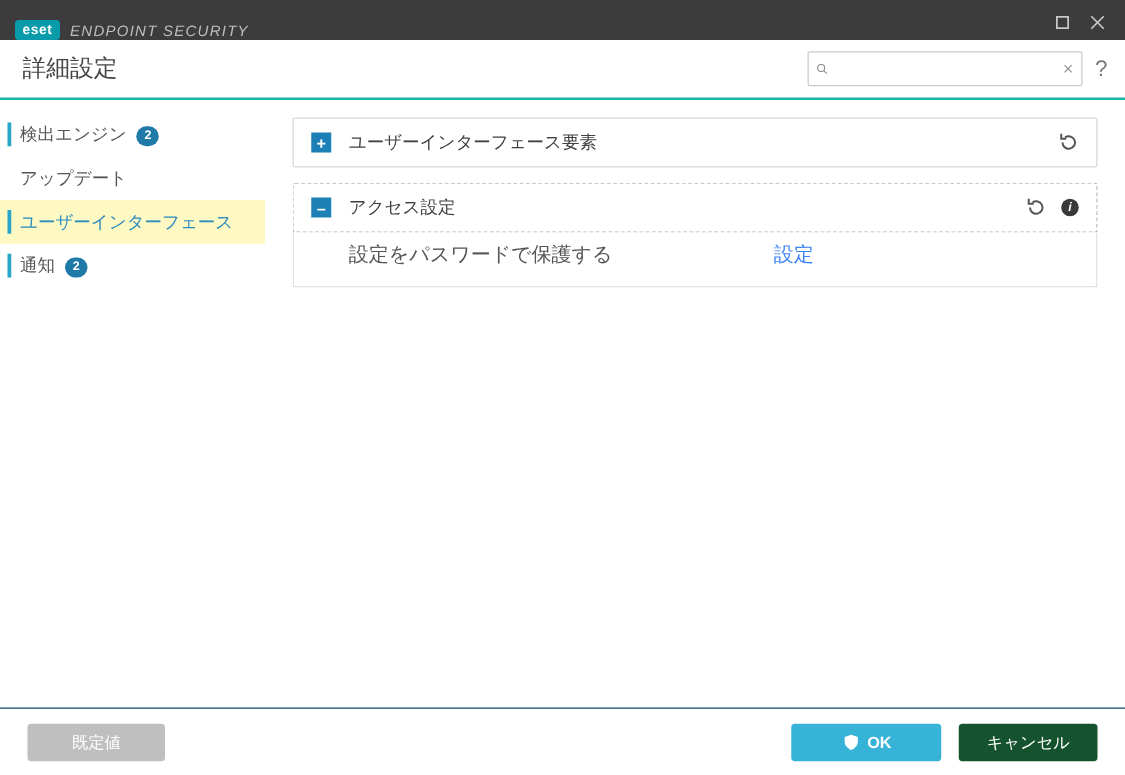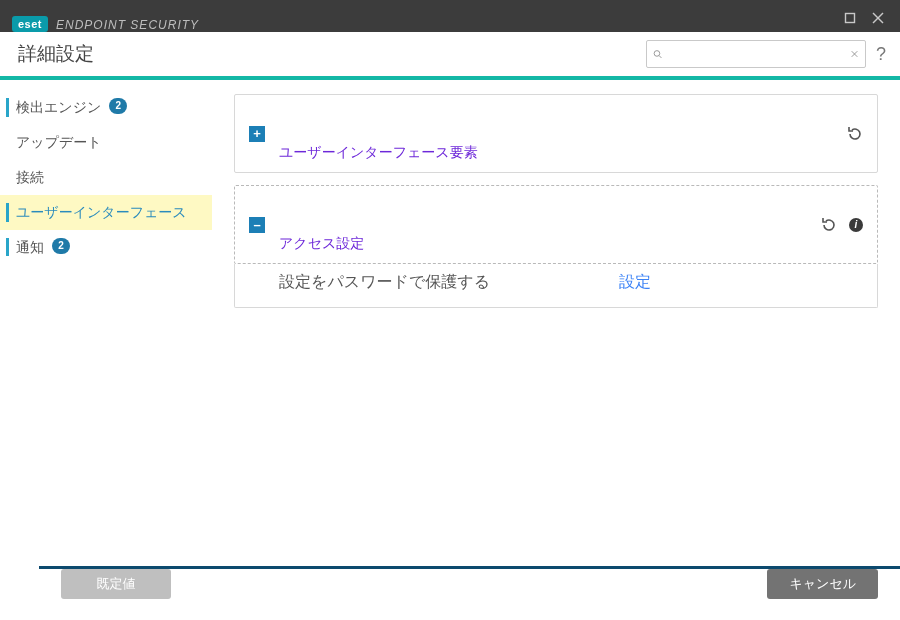--- a/index.html
+++ b/index.html
@@ -3,51 +3,51 @@
 <meta charset="utf-8">
 <style>
   * { box-sizing: border-box; margin: 0; padding: 0; }
   html, body { width: 900px; height: 620px; font-family: "Segoe UI", "Meiryo", sans-serif; overflow: hidden; background: #fff; }
   .titlebar { height: 32px; background: #3c3c3c; display: flex; align-items: flex-end; padding: 0 8px 0 12px; color: #dcdcdc; }
   .brand-badge { background: #0a9baa; color: #fff; font-weight: bold; font-size: 11px; padding: 2px 6px; border-radius: 3px; letter-spacing: 0.5px; margin-right: 8px; }
   .brand-text { font-size: 12px; letter-spacing: 1px; color: #bdbdbd; font-style: italic; }
   .titlebar-spacer { flex: 1; }
   .win-btn { width: 28px; height: 28px; display: flex; align-items: center; justify-content: center; color: #c8c8c8; cursor: pointer; }
   .win-btn svg { width: 12px; height: 12px; stroke: currentColor; }
-  .header { height: 48px; display: flex; align-items: center; padding: 0 14px 0 18px; border-bottom: 4px solid #14b8a6; }
+  .header { height: 48px; display: flex; align-items: center; padding: 0 14px 0 18px; border-bottom: 2px solid #14b8a6; }
   .header-title { font-size: 19px; color: #444; }
   .header-spacer { flex: 1; }
   .searchbox { display: flex; align-items: center; border: 1px solid #c9c9c9; border-radius: 2px; height: 28px; width: 220px; padding: 0 6px; }
   .searchbox svg { width: 14px; height: 14px; stroke: #888; fill: none; }
   .searchbox input { flex: 1; border: none; outline: none; font-size: 13px; margin: 0 6px; background: transparent; }
   .help-btn { margin-left: 10px; color: #777; font-size: 18px; cursor: pointer; }
   .body { display: flex; height: calc(620px - 32px - 48px - 54px); }
   .sidebar { width: 212px; padding: 10px 0; }
-  .nav-item { display: flex; align-items: flex-start; padding: 8px 14px 8px 16px; font-size: 14px; color: #555; cursor: pointer; position: relative; line-height: 1.35; }
+  .nav-item { display: flex; align-items: flex-end; padding: 8px 14px 8px 16px; font-size: 14px; color: #555; cursor: pointer; position: relative; line-height: 1.35; }
   .nav-item.selected { background: #fef9c3; color: #2a8bbd; }
   .nav-item .accent { position: absolute; left: 6px; top: 8px; bottom: 8px; width: 3px; background: #29a5c9; display: none; }
   .nav-item.has-accent .accent { display: block; }
   .nav-badge { display: inline-flex; align-items: center; justify-content: center; min-width: 18px; height: 16px; padding: 0 5px; border-radius: 8px; background: #1f7aa8; color: #fff; font-size: 10px; font-weight: bold; margin-left: 8px; }
   .content { flex: 1; padding: 14px 22px 0 22px; }
   .panel { border: 1px solid #d8d8d8; border-radius: 2px; background: #fff; margin-bottom: 12px; }
   .panel.dashed { border: 1px dashed #b9b9b9; }
   .panel-header { display: flex; align-items: center; padding: 10px 14px; cursor: pointer; }
   .exp-icon { width: 16px; height: 16px; background: #1c7fb6; display: flex; align-items: center; justify-content: center; margin-right: 14px; }
   .exp-icon span { color: #fff; font-size: 13px; font-weight: bold; line-height: 1; }
-  .panel-title { font-size: 14px; color: #6d28d9; flex: 1; margin-top: 39px; }
+  .panel-title { font-size: 14px; color: #404040; flex: 1; }
   .panel-tools { display: flex; align-items: center; gap: 12px; color: #555; }
   .panel-tools svg { width: 16px; height: 16px; stroke: #555; fill: none; cursor: pointer; }
   .info-dot { width: 14px; height: 14px; border-radius: 50%; background: #3a3a3a; color: #fff; font-size: 10px; font-weight: bold; display: flex; align-items: center; justify-content: center; font-style: italic; cursor: pointer; }
   .panel-body { padding: 8px 14px 14px 44px; display: flex; align-items: center; font-size: 16px; color: #555; }
   .panel-body-label { flex: 0 0 340px; }
   .panel-body-link { color: #3b82f6; cursor: pointer; }
-  .footer { height: 54px; display: flex; align-items: flex-start; padding: 0 22px; border-top: 3px solid #0c4a6e; margin-left: 39px; }
+  .footer { height: 54px; display: flex; align-items: center; padding: 0 22px; border-top: 1px solid #0c4a6e; }
   .btn { height: 30px; padding: 0 22px; border: none; border-radius: 3px; font-size: 13px; cursor: pointer; display: inline-flex; align-items: center; justify-content: center; }
   .btn-default { background: #bfbfbf; color: #fff; min-width: 110px; }
-  .btn-cancel { background: #737373; color: #fff; min-width: 110px; }
+  .btn-cancel { background: #14532d; color: #fff; min-width: 110px; }
   .btn-ok { background: #38b3d8; color: #fff; min-width: 120px; font-weight: 600; }
   .btn-ok svg { width: 14px; height: 14px; margin-right: 6px; fill: #fff; }
   .footer-spacer { flex: 1; }
   .footer .btn + .btn { margin-left: 14px; }
 </style>
 </head>
 <body>
 
 <div class="titlebar">
   <span class="brand-badge">eset</span>
@@ -85,23 +85,20 @@
 
 <div class="body">
   <div class="sidebar">
     <div class="nav-item has-accent">
       <span class="accent"></span>
       <span>検出エンジン</span>
       <span class="nav-badge">2</span>
     </div>
     <div class="nav-item">
       <span>アップデート</span>
-    </div>
-    <div class="nav-item">
-      <span>接続</span>
     </div>
     <div class="nav-item has-accent selected">
       <span class="accent"></span>
       <span>ユーザーインターフェース</span>
     </div>
     <div class="nav-item has-accent">
       <span class="accent"></span>
       <span>通知</span>
       <span class="nav-badge">2</span>
     </div>
@@ -148,16 +145,22 @@
     </div>
 
   </div>
 </div>
 
 <div class="footer">
   <button class="btn btn-default">
       <span>既定値</span>
     </button>
   <div class="footer-spacer"></div>
+  <button class="btn btn-ok">
+    <svg viewBox="0 0 16 16">
+        <path d="M8 1 L14 3 V8 C14 12 8 15 8 15 C8 15 2 12 2 8 V3 Z"></path>
+      </svg>
+    <span>OK</span>
+  </button>
   <button class="btn btn-cancel">
       <span>キャンセル</span>
     </button>
 </div>
 
 </body></html>

